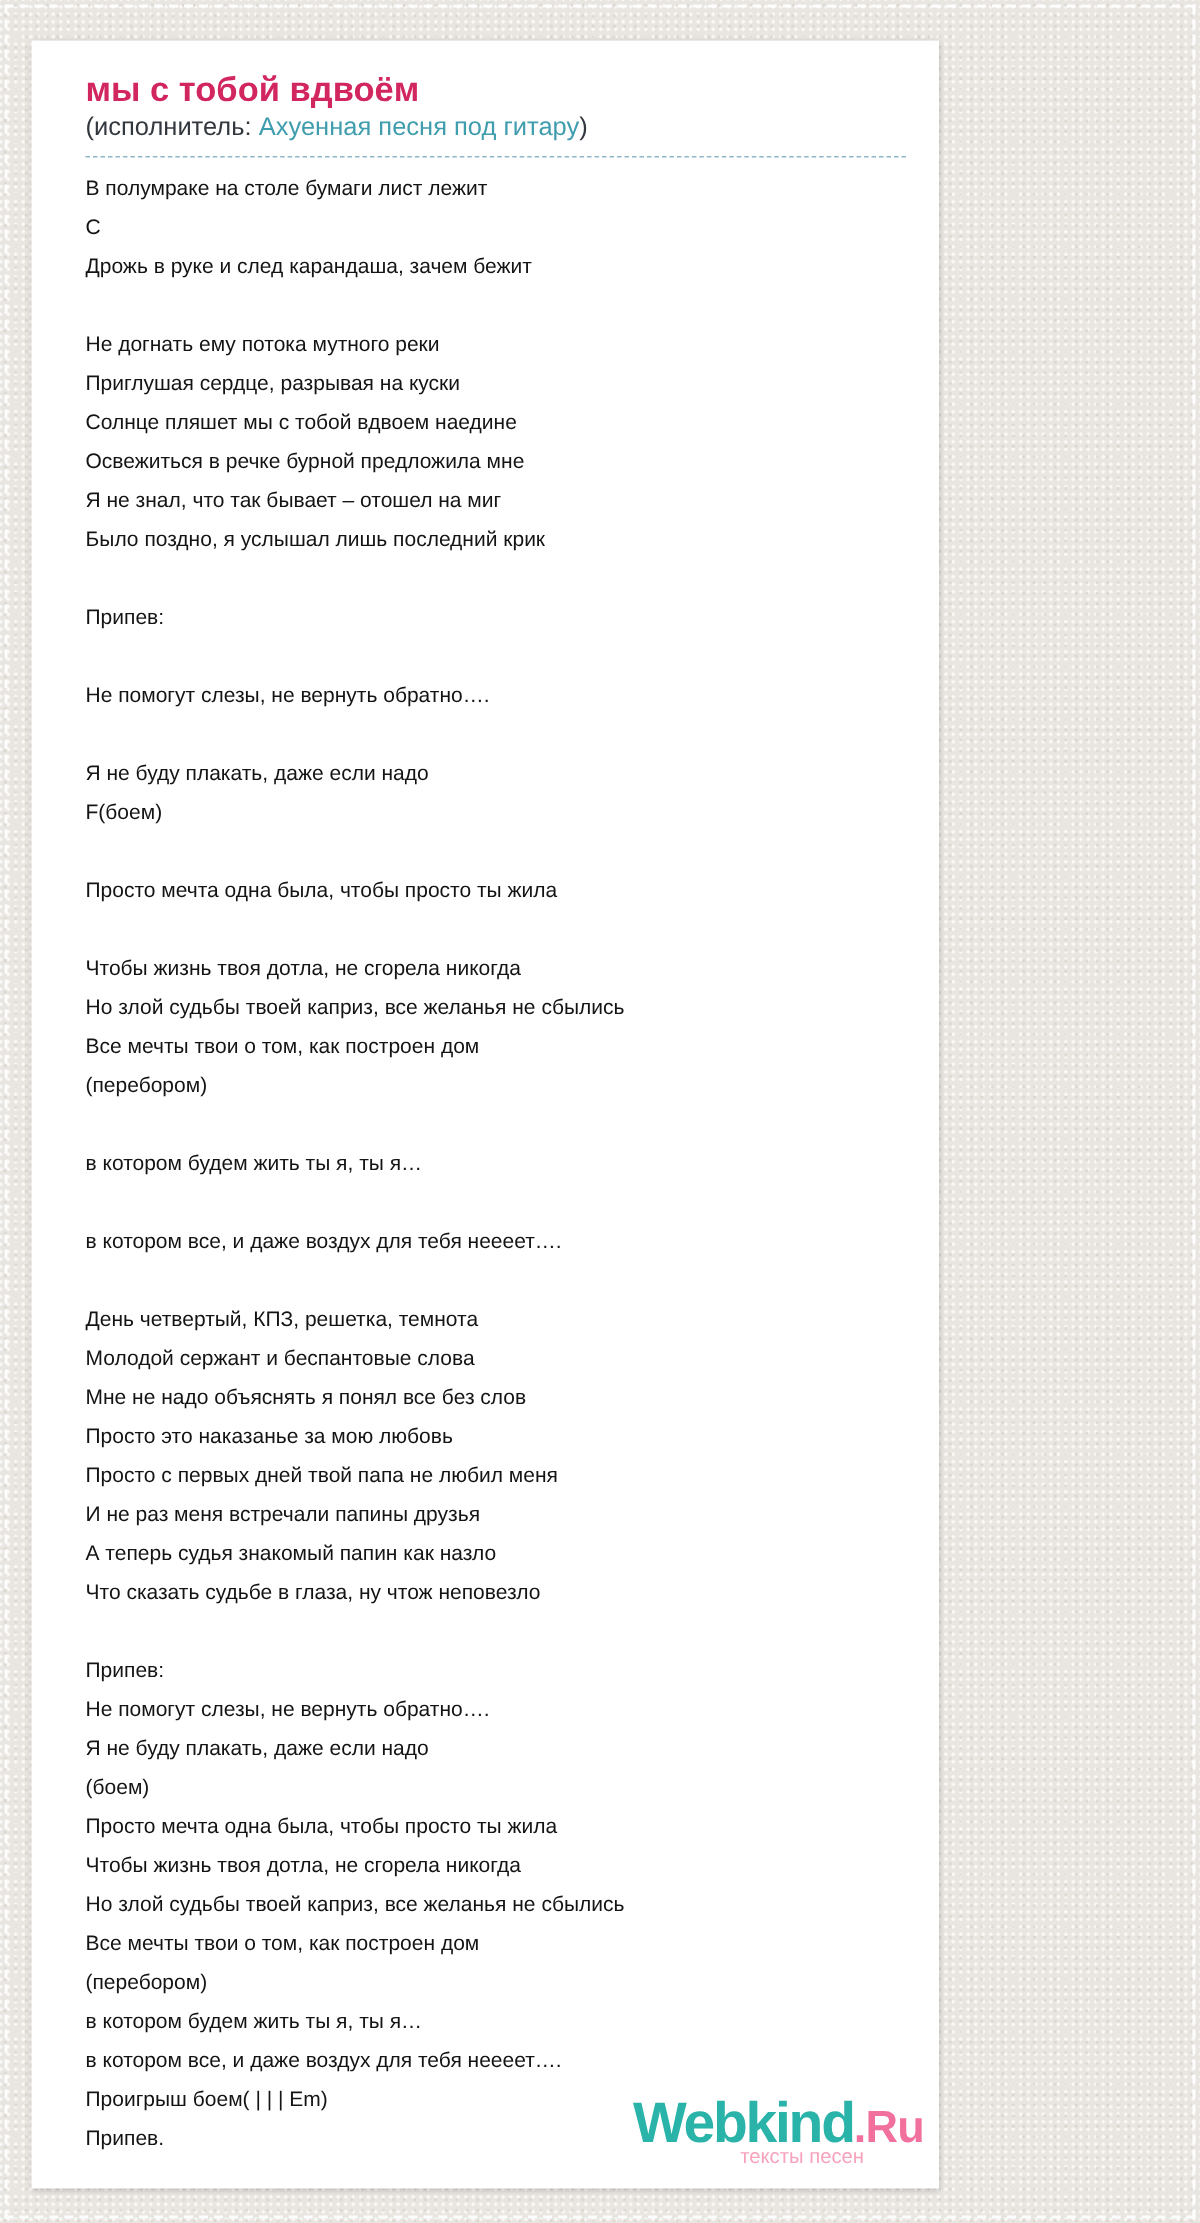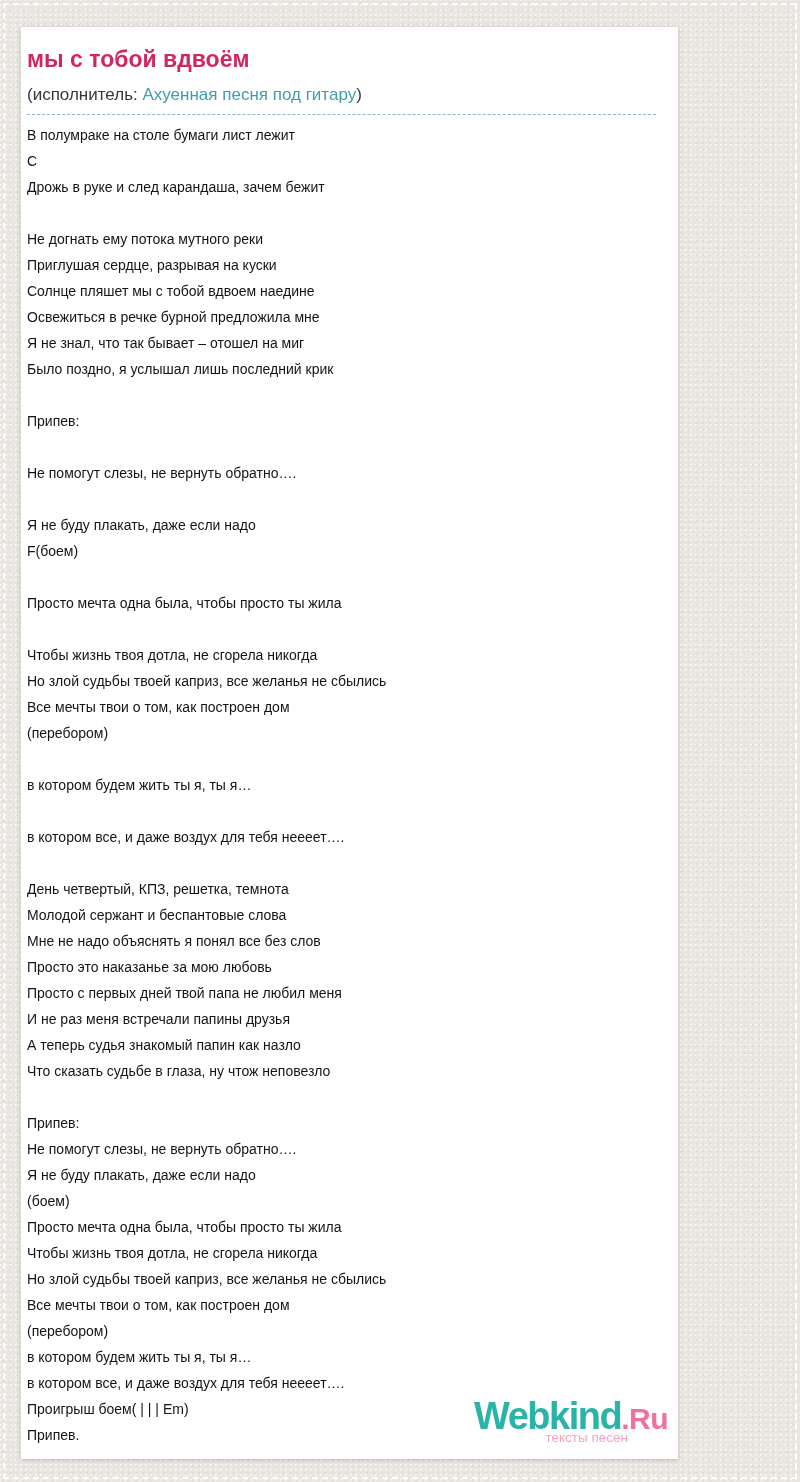--- a/index.html
+++ b/index.html
@@ -23,37 +23,37 @@
     position: absolute;
     inset: 3px;
     border: 2px dashed rgba(255,255,255,.95);
     pointer-events: none;
     z-index: 3;
   }
   .card {
     position: absolute;
     left: 21px;
     top: 27px;
-    width: 657px;
+    width: 605px;
     height: 1432px;
     box-sizing: border-box;
     background: #ffffff;
     box-shadow: 0 1px 4px rgba(0,0,0,.22);
-    padding: 20px 22px 0 6px;
+    padding: 20px 22px 0 36px;
     z-index: 2;
   }
   .song-title {
     margin: 0;
     font-size: 23px;
     line-height: 24px;
     font-weight: bold;
     color: var(--title-pink, #d2265f);
   }
   .artist-line {
-    margin-top: 13px;
+    margin-top: 3px;
     font-size: 17px;
     line-height: 22px;
     color: #33383e;
     padding-bottom: 8px;
     border-bottom: 1px dashed #8fb7c6;
   }
   .artist-link {
     color: var(--link-teal, #3f9dad);
     text-decoration: none;
     cursor: pointer;

